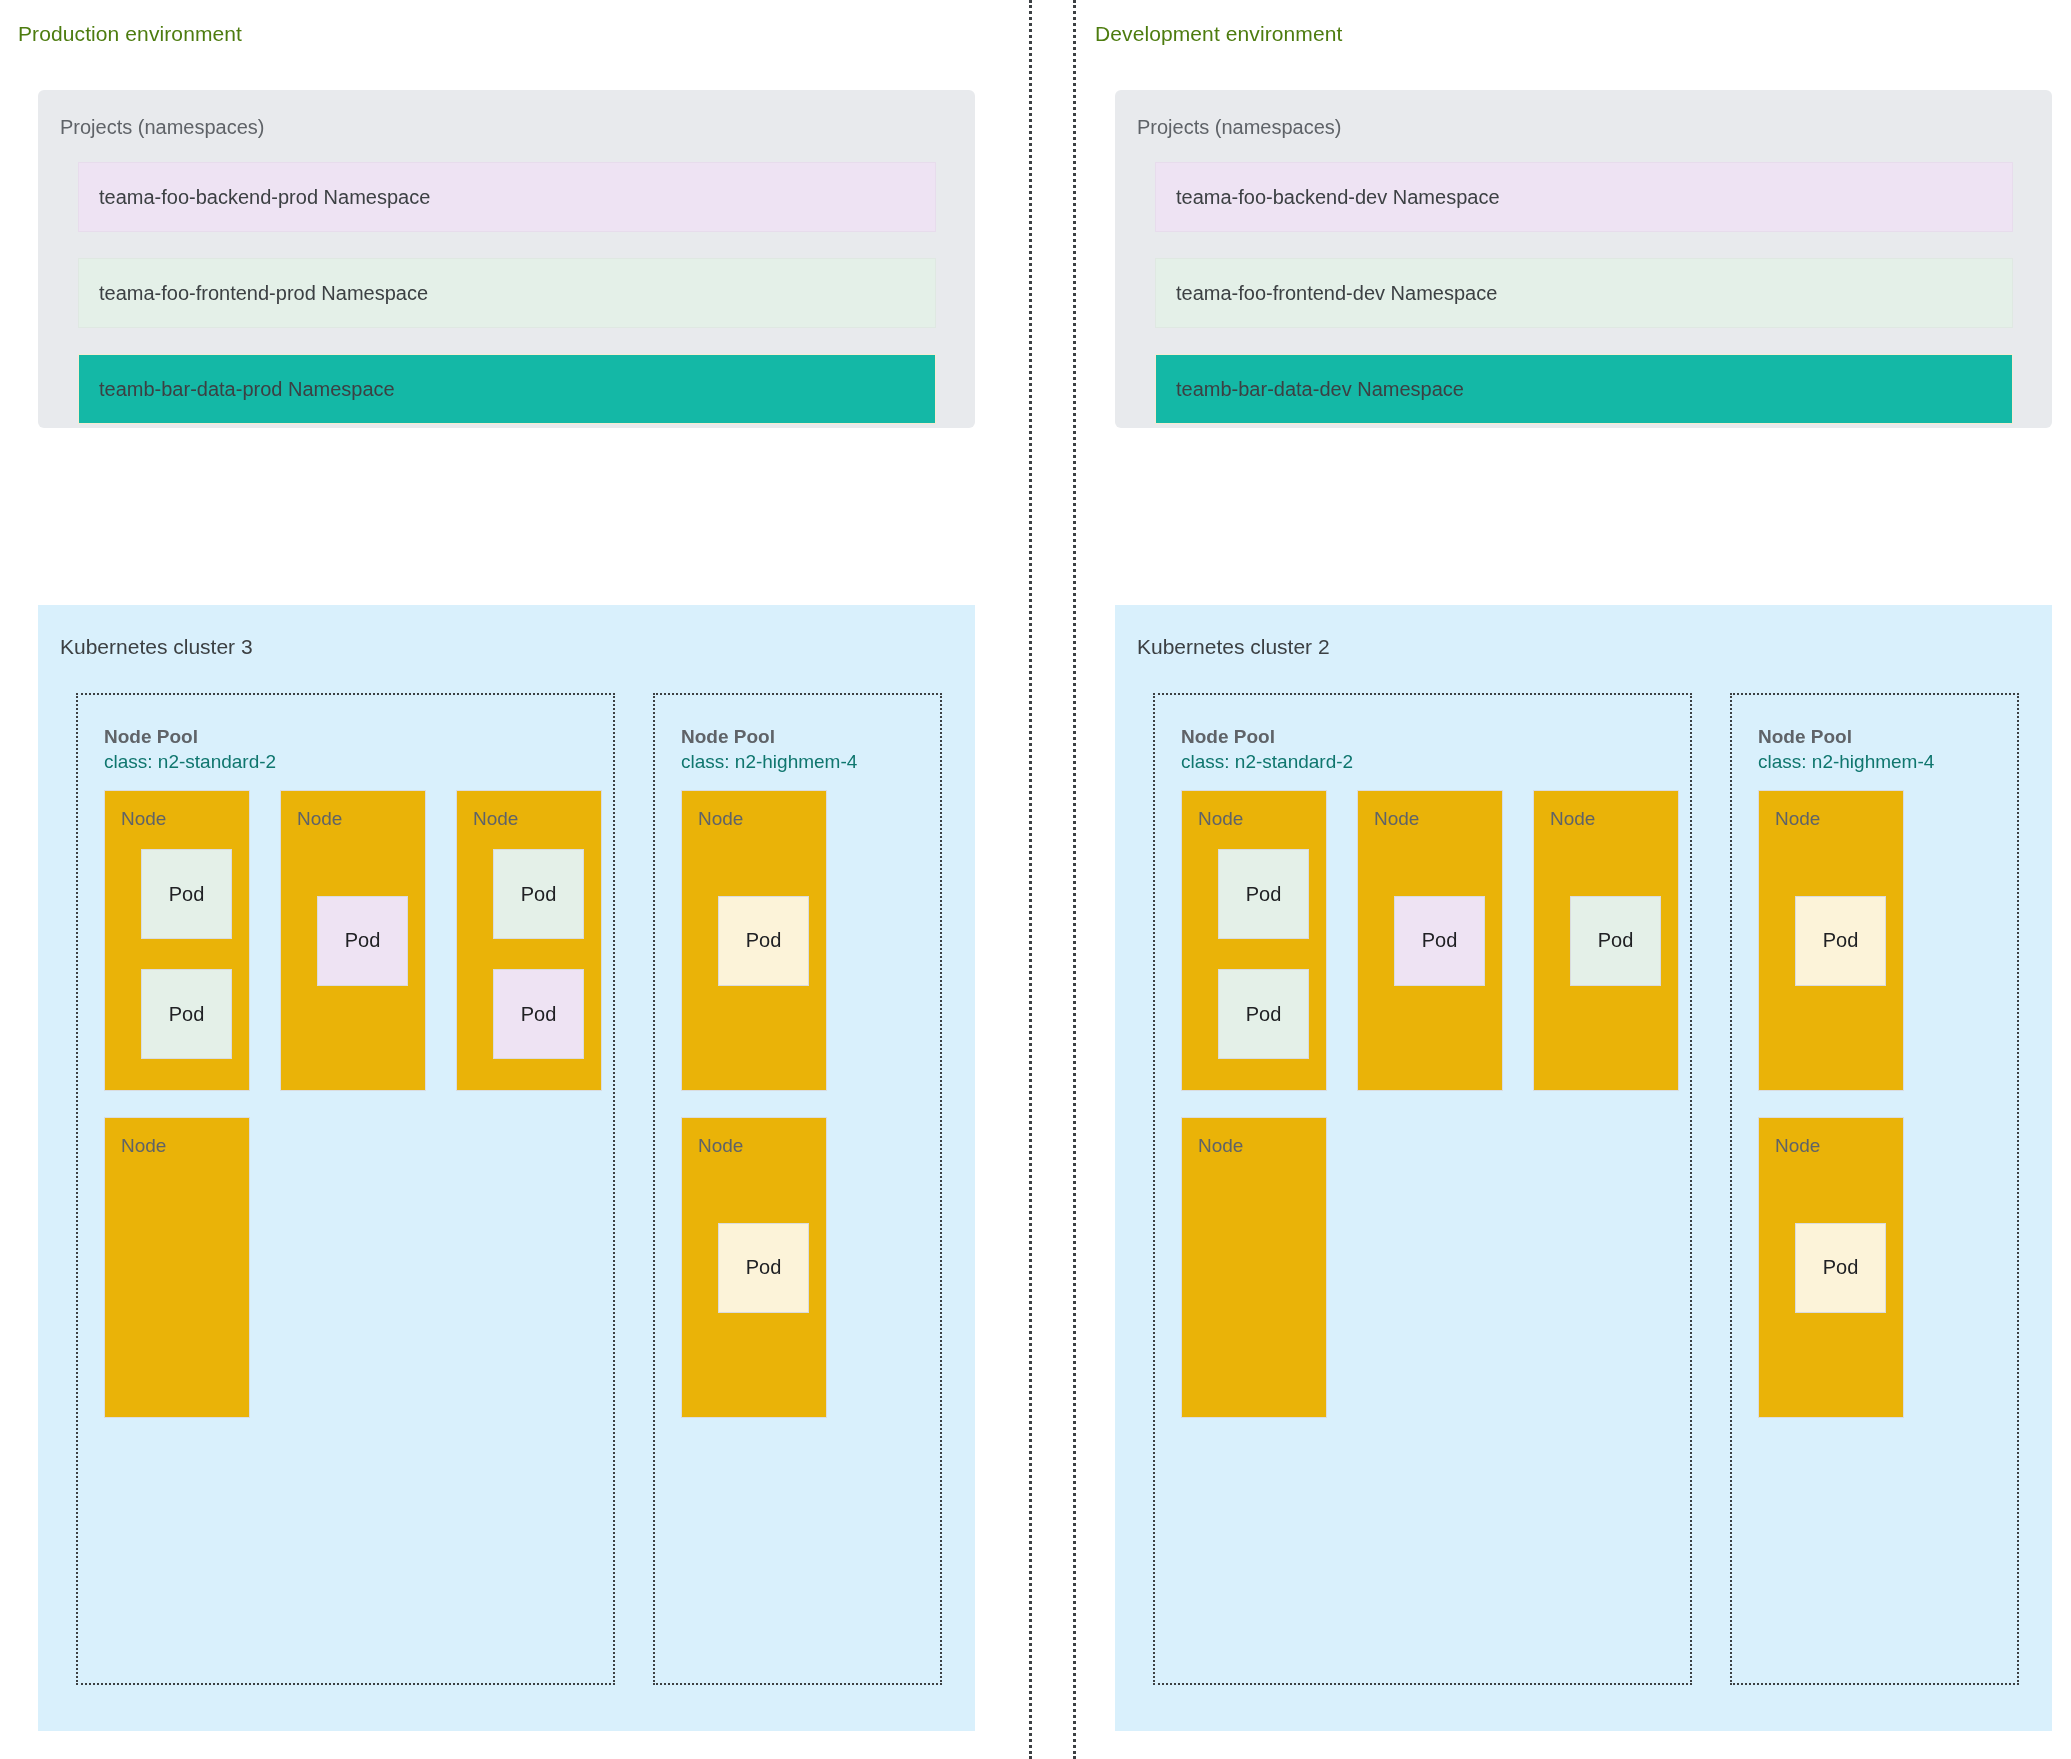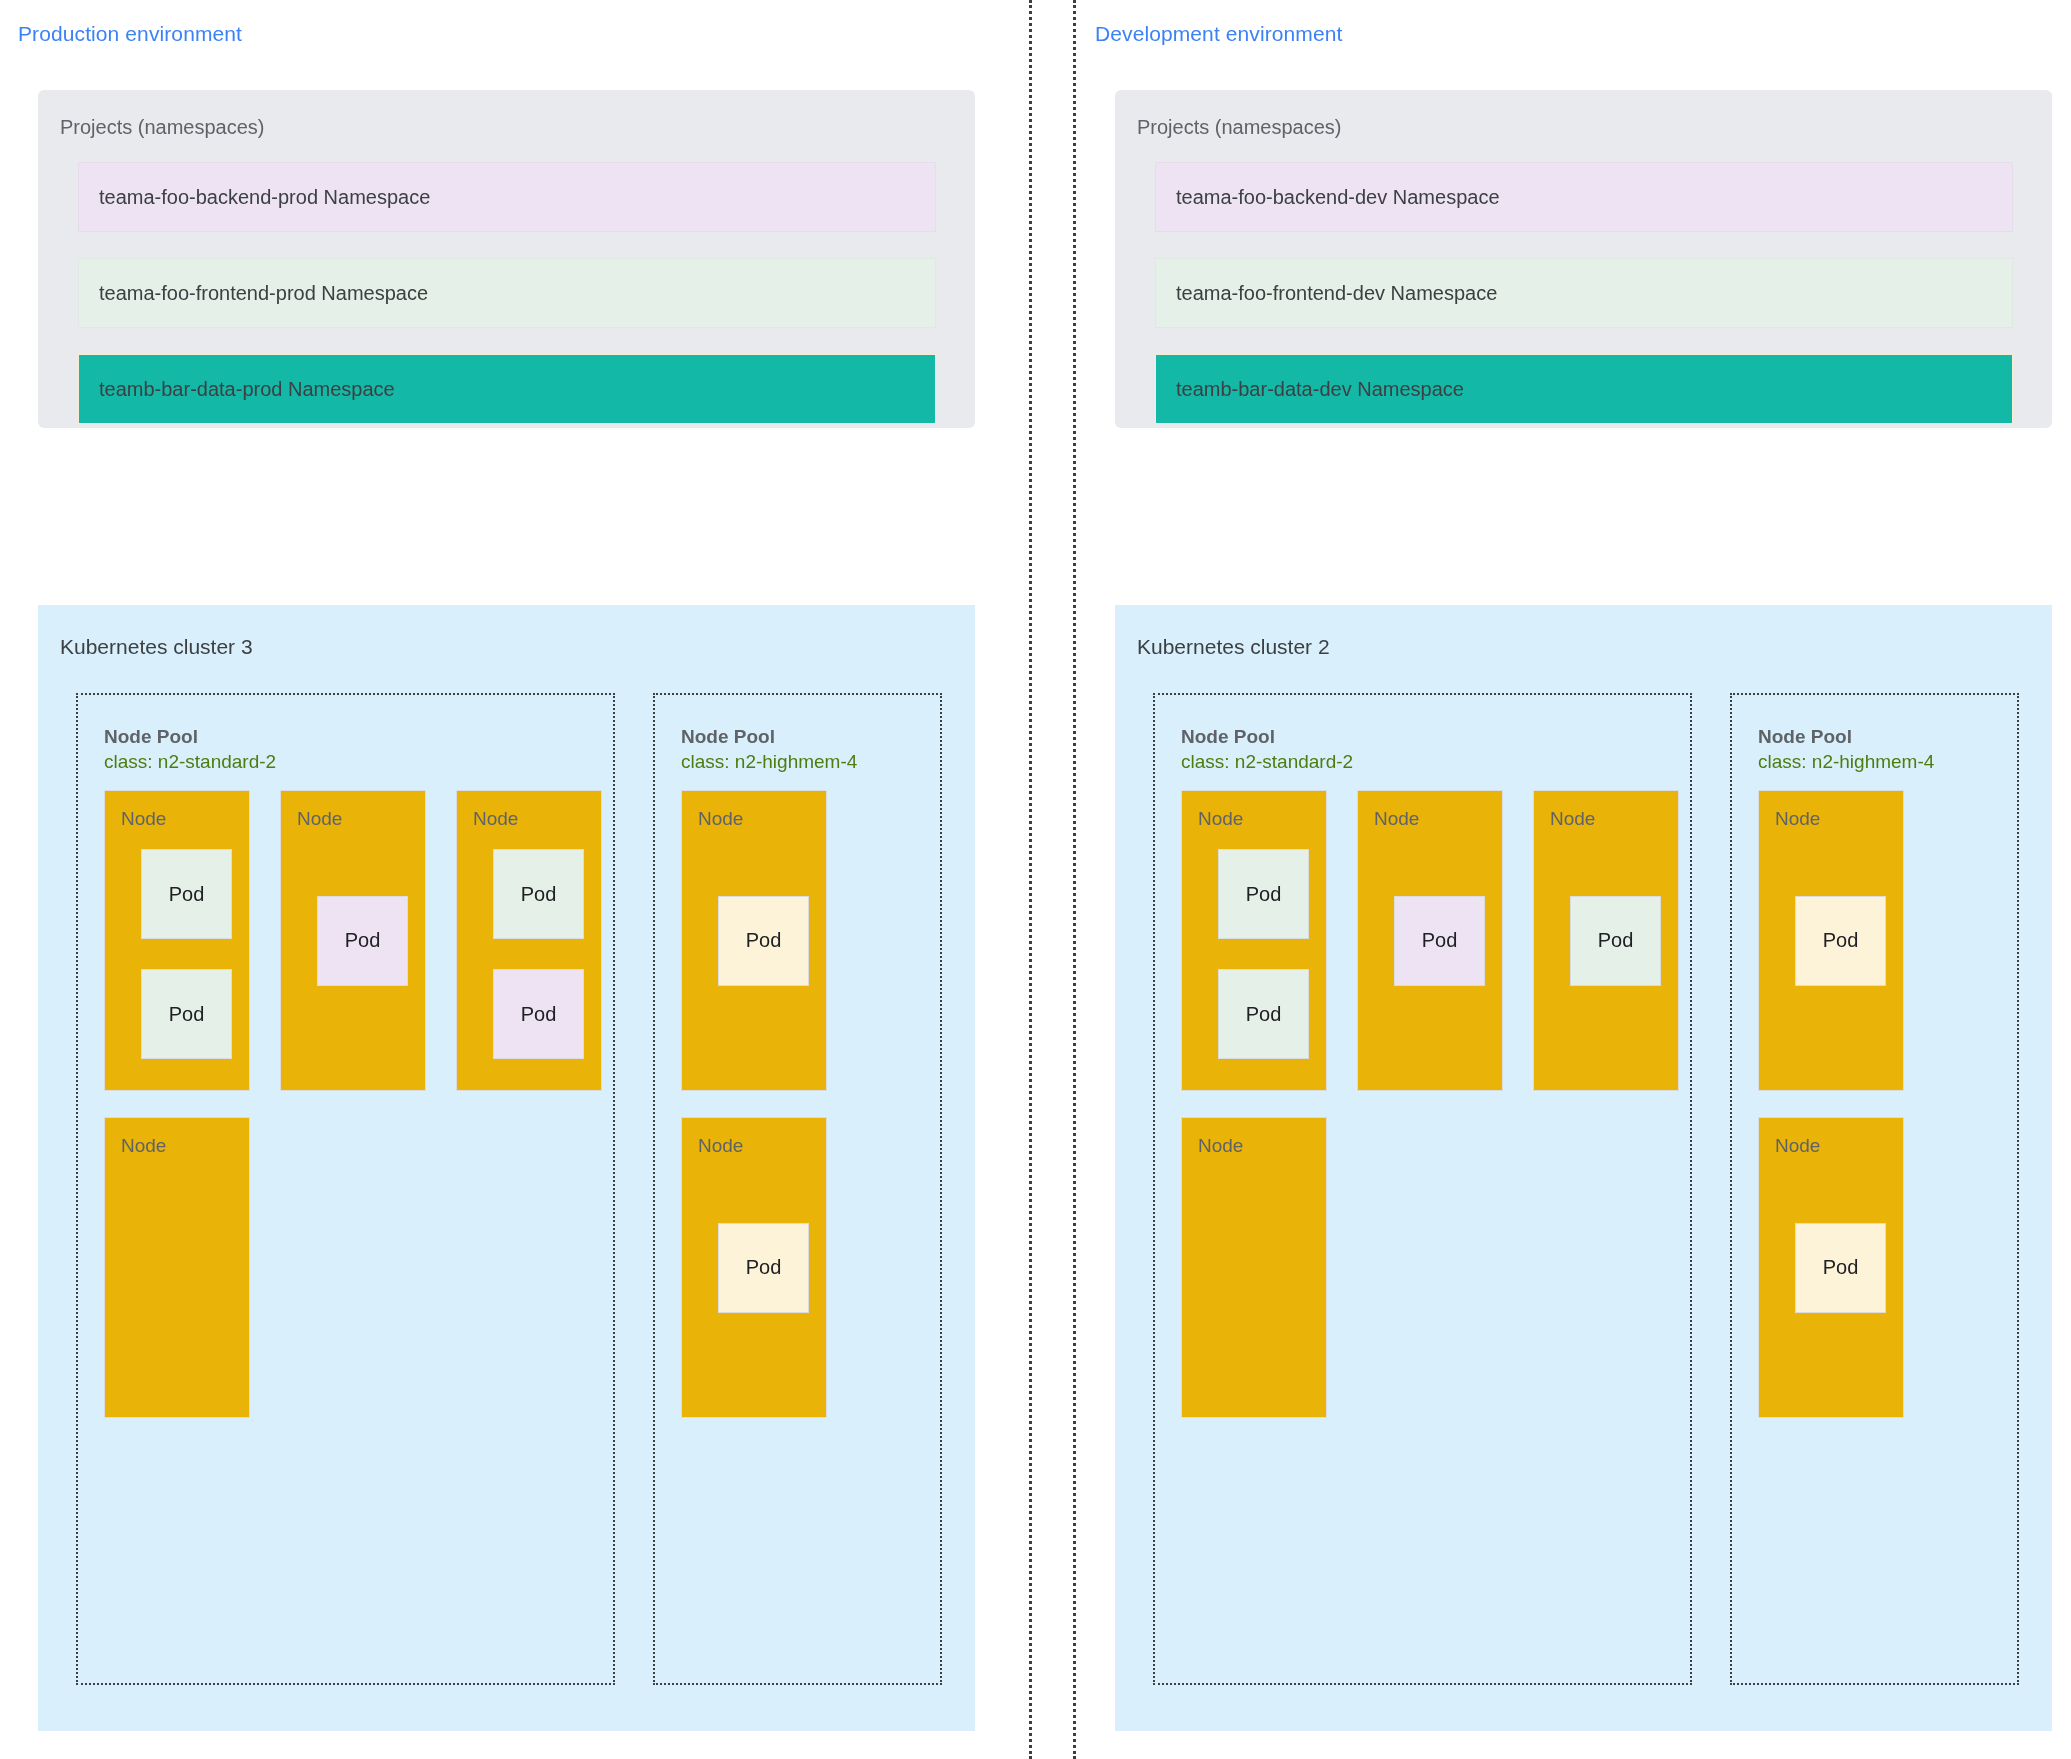--- a/index.html
+++ b/index.html
@@ -24,21 +24,21 @@
     height: 1759px;
   }
   .env-prod { left: 18px; }
   .env-dev  { left: 1095px; }
 
   .env-title {
     position: absolute;
     top: 22px;
     left: 0;
     font-size: 21px;
-    color: #3b82f6;
+    color: #4d7c0f;
     letter-spacing: 0.1px;
     white-space: nowrap;
   }
 
   
   .divider {
     position: absolute;
     top: 0;
     width: 0;
     height: 1759px;
@@ -134,21 +134,21 @@
   }
   .pool-title {
     font-size: 19px;
     font-weight: bold;
     color: #5f6368;
     line-height: 1.3;
     white-space: nowrap;
   }
   .pool-class {
     font-size: 19px;
-    color: #4d7c0f;
+    color: #0f766e;
     line-height: 1.3;
     white-space: nowrap;
   }
 
   .node-grid {
     margin: 0 0 0 26px;
     display: flex;
     flex-wrap: wrap;
     gap: 26px 30px;
   }

